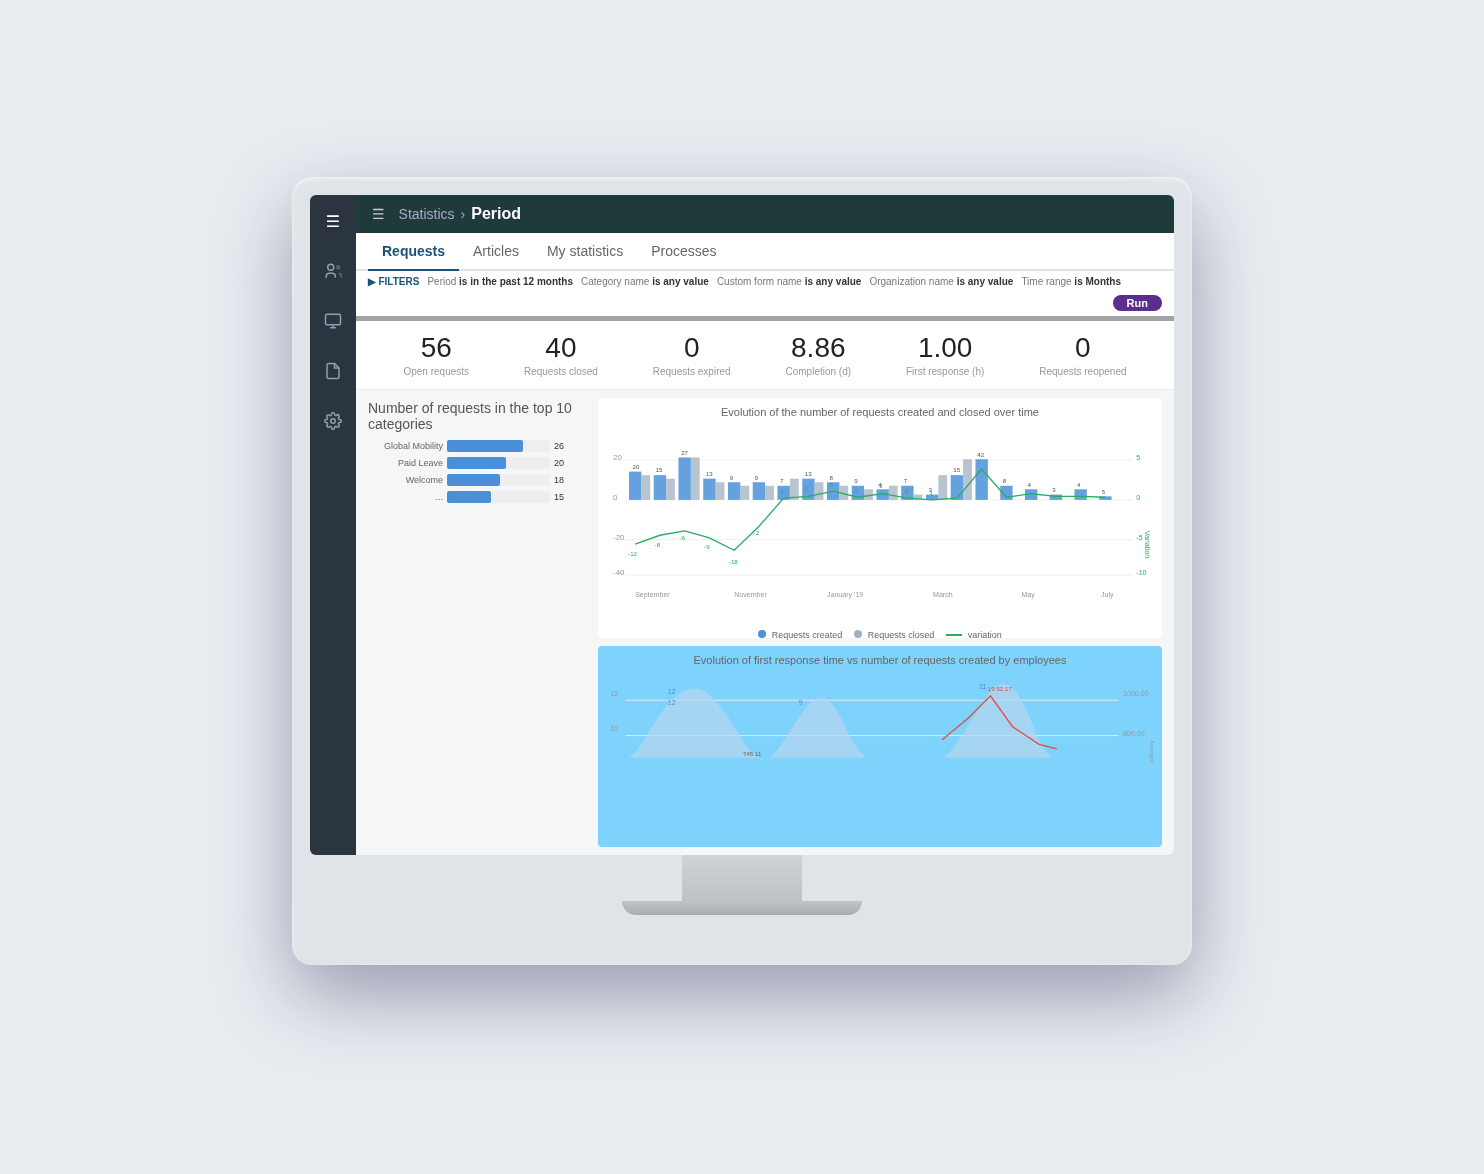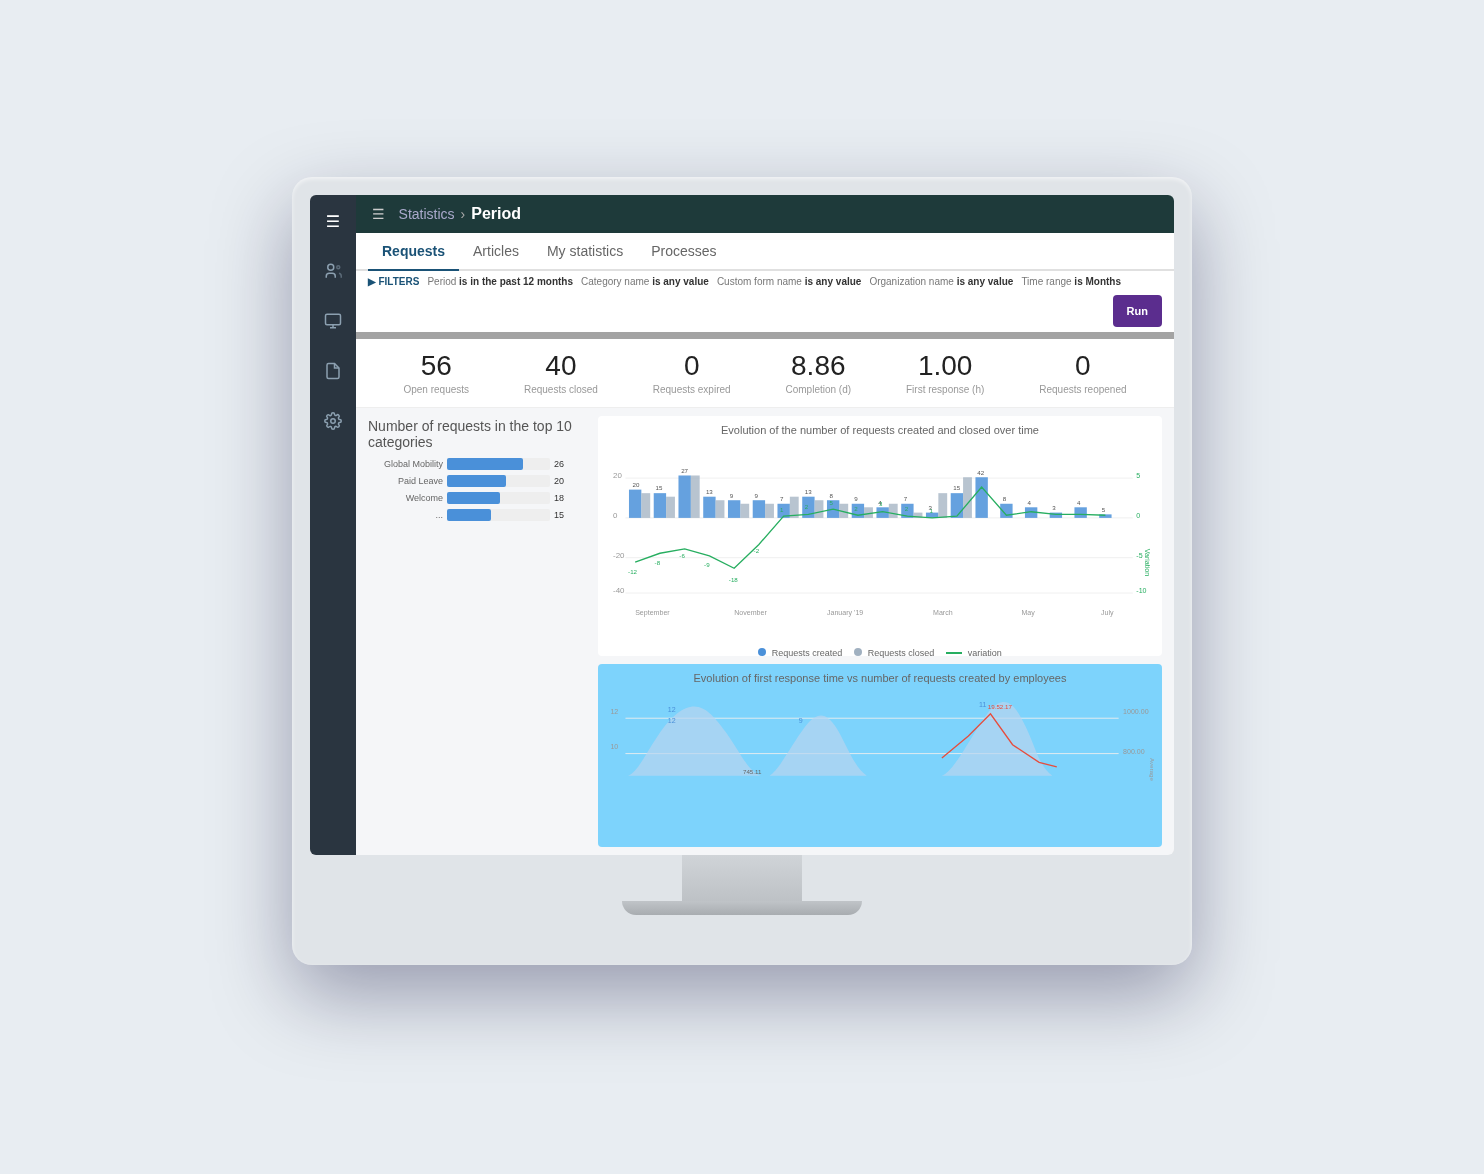--- a/index.html
+++ b/index.html
@@ -157,21 +157,21 @@
 
     
     .filters-bar {
       background: #fff;
       padding: 5px 12px;
       display: flex;
       align-items: center;
       gap: 8px;
       font-size: 10px;
       color: #555;
-      border-bottom: 7px solid #a3a3a3;
+      border-bottom: 5px solid #a3a3a3;
       flex-wrap: wrap;
     }
 
     .filters-label {
       color: #1a5276;
       font-weight: 600;
       display: flex;
       align-items: center;
       gap: 3px;
     }
@@ -182,22 +182,22 @@
 
     .filter-item strong {
       color: #333;
     }
 
     .run-button {
       margin-left: auto;
       background: #5b2d8e;
       color: #fff;
       border: none;
-      padding: 10px 14px;
-      border-radius: 4px;
+      padding: 2px 14px;
+      border-radius: 11px;
       font-size: 11px;
       cursor: pointer;
       font-weight: 600;
     }
 
     
     .stats-row {
       background: #fff;
       display: flex;
       justify-content: space-around;

